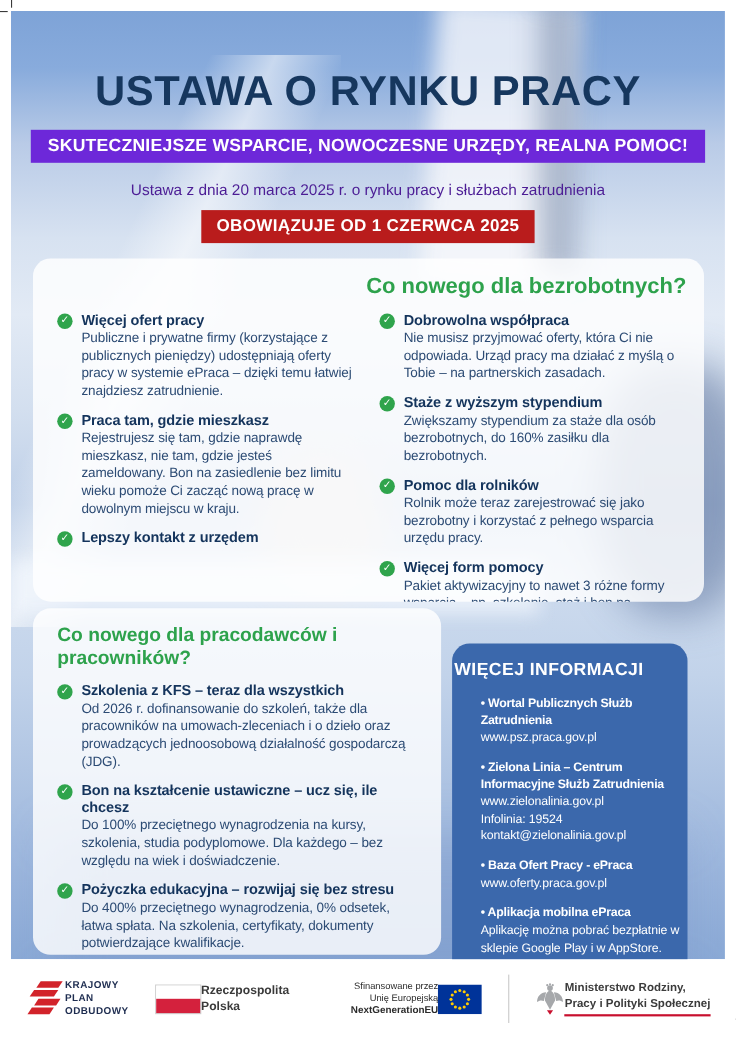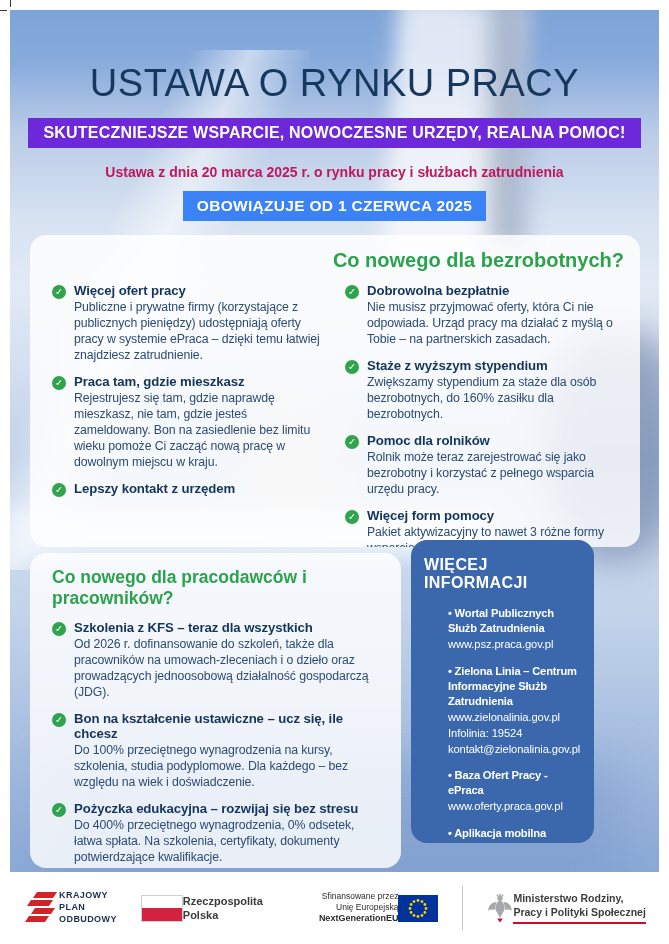--- a/index.html
+++ b/index.html
@@ -23,46 +23,46 @@
   .mark{position:absolute;background:#3a3a3a;}
   .m-tl-v{left:10px;top:0;width:1px;height:7px;}
   .m-tl-h{left:0;top:10px;width:7px;height:1px;}
   .m-bl-h{left:0;top:926px;width:8px;height:1px;}
   .m-bl-v{left:11px;top:931px;width:1px;height:11px;}
   .m-br-h{right:0;top:926px;width:8px;height:1px;}
   .m-br-v{right:11px;top:931px;width:1px;height:11px;}
 
   
   .header{position:absolute;left:10px;top:10px;width:649px;text-align:center;}
-  .title{margin-top:52px;font-size:38px;font-weight:400;letter-spacing:.5px;color:#16375e;}
+  .title{margin-top:52px;font-size:38px;font-weight:700;letter-spacing:.5px;color:#16375e;}
   .tagline{display:inline-block;margin-top:13px;padding:6px 15px;background:#6d28d9;color:#fff;
     font-size:16px;font-weight:800;letter-spacing:.2px;}
-  .lawline{margin-top:16px;font-size:14px;font-weight:700;color:#be185d;}
-  .effective{display:inline-block;margin-top:11px;padding:6px 14px;background:#3b82f6;color:#fff;
+  .lawline{margin-top:16px;font-size:14px;font-weight:400;color:#4c1d95;}
+  .effective{display:inline-block;margin-top:11px;padding:6px 14px;background:#b91c1c;color:#fff;
     font-size:15.5px;font-weight:800;letter-spacing:.3px;}
 
   
   .panel{position:absolute;background:rgba(255,255,255,.82);border-radius:16px;box-sizing:border-box;overflow:hidden;}
   .panel-unemployed{left:30px;top:235px;width:610px;height:312px;padding:14px 16px;}
   .panel-employers{left:30px;top:553px;width:371px;height:315px;padding:14px 16px;}
   .sec-heading{font-weight:800;color:#2da24c;margin:0 0 11px 6px;}
   .panel-unemployed .sec-heading{font-size:20px;text-align:right;}
   .panel-employers .sec-heading{font-size:17.5px;}
   .cols{display:flex;gap:20px;padding:0 6px;}
   .col{width:280px;}
   .items{padding:0 6px;}
   .item{display:flex;gap:8px;margin-bottom:10px;}
   .check{flex:none;width:14px;height:14px;margin-top:2px;border-radius:50%;background:#2fa44c;color:#fff;
     font-size:9.5px;line-height:14px;text-align:center;font-weight:bold;}
   .item-title{font-size:13.2px;font-weight:800;color:#14345c;margin-bottom:2px;letter-spacing:-.1px;}
   .item-desc{font-size:12.3px;color:#2c4b74;line-height:1.3;letter-spacing:-.1px;}
 
   
-  .infobox{position:absolute;left:411px;top:540px;width:183px;height:303px;background:#3b68ac;border-radius:16px;
-    box-sizing:border-box;padding:16px 13px;color:#fff;overflow:hidden;}
+  .infobox{position:absolute;left:411px;top:585px;width:214px;height:303px;background:#3b68ac;border-radius:16px;
+    box-sizing:border-box;padding:16px 2px;color:#fff;overflow:hidden;}
   .info-heading{font-size:16px;font-weight:800;letter-spacing:.4px;margin-bottom:14px;}
   .info-entry{margin-bottom:11px;margin-left:24px;}
   .info-entry-title{font-size:11.2px;font-weight:800;letter-spacing:-.2px;line-height:1.35;margin-bottom:1px;}
   .info-line{font-size:11.2px;font-weight:400;letter-spacing:-.1px;line-height:1.4;}
 
   
   .footer{position:absolute;left:0;top:872px;width:669px;height:72px;background:#fff;
     display:flex;align-items:center;justify-content:center;gap:24px;}
   .logo-block{display:flex;align-items:center;gap:0;}
   .kpo-text{font-size:9px;font-weight:800;color:#1e2d50;letter-spacing:.4px;line-height:1.3;}
@@ -127,21 +127,21 @@
           <span class="check">✓</span>
           <div>
               <div class="item-title">Lepszy kontakt z urzędem</div>
             </div>
         </div>
       </div>
       <div class="col">
         <div class="item">
           <span class="check">✓</span>
           <div>
-              <div class="item-title">Dobrowolna bezpłatnie</div>
+              <div class="item-title">Dobrowolna współpraca</div>
           <div class="item-desc">Nie musisz przyjmować oferty, która Ci nie odpowiada. Urząd pracy ma działać z myślą o Tobie – na partnerskich zasadach.</div>
             </div>
         </div>
         <div class="item">
           <span class="check">✓</span>
           <div>
               <div class="item-title">Staże z wyższym stypendium</div>
           <div class="item-desc">Zwiększamy stypendium za staże dla osób bezrobotnych, do 160% zasiłku dla bezrobotnych.</div>
             </div>
         </div>

